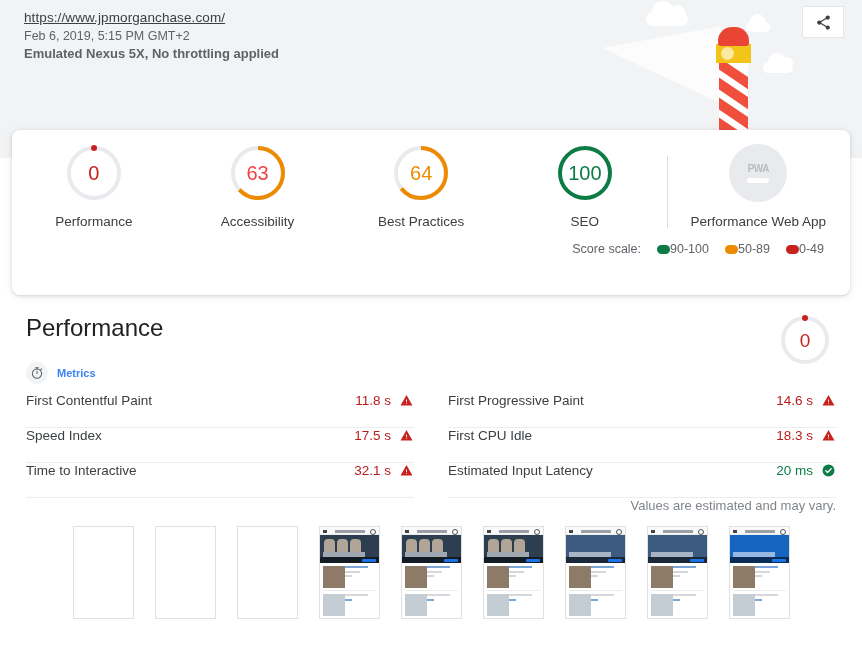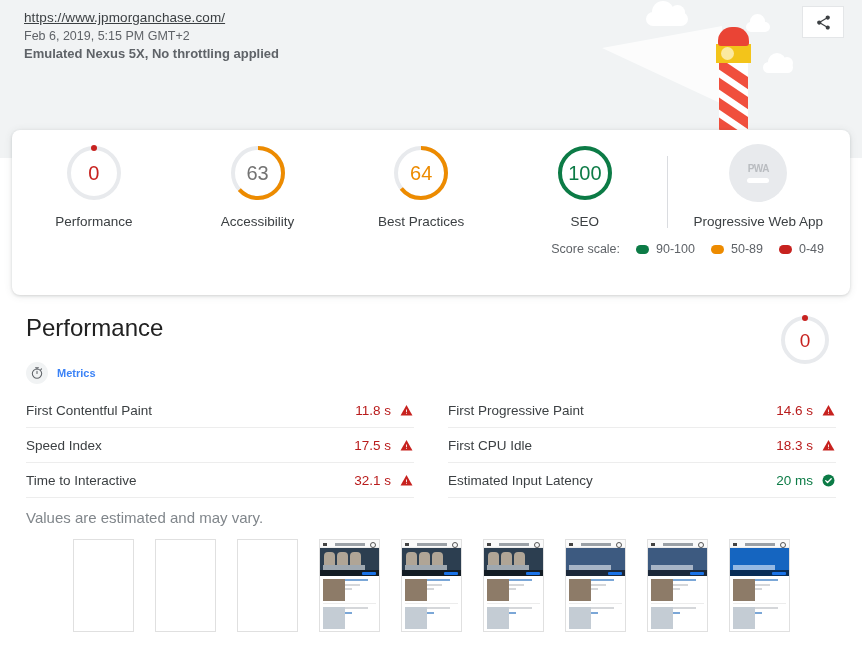--- a/index.html
+++ b/index.html
@@ -168,21 +168,21 @@
   }
   .pwa-dash { width: 22px; height: 5px; border-radius: 3px; background: #ffffff; }
 
   .score-scale {
     display: flex; align-items: center; justify-content: flex-end;
     gap: 16px;
     padding: 0 26px 0 0;
     font-size: 12.5px;
     color: #5f6368;
   }
-  .scale-item { display: flex; align-items: center; gap: 7px; }
+  .scale-item { display: flex; align-items: center; }
   .scale-pill { width: 13px; height: 9px; border-radius: 5px; display: inline-block; }
 
   
   .perf {
     position: absolute;
     left: 0; top: 300px; right: 0;
     padding: 0 26px;
   }
   .perf-head { position: relative; height: 62px; }
   .perf-title {
@@ -200,34 +200,34 @@
   .metrics-icon {
     width: 22px; height: 22px; border-radius: 50%;
     background: #f1f3f4;
     display: flex; align-items: center; justify-content: center;
   }
   .metrics-title { font-size: 11px; font-weight: bold; color: #3b82f6; }
 
   .metrics-grid { display: flex; gap: 34px; }
   .metrics-col { flex: 1; }
   .metric-row {
-    display: flex; align-items: center;
+    display: flex; 
     height: 35px;
     border-bottom: 1px solid #ededed;
   }
   .metric-name { flex: 1; font-size: 13.5px; color: #3c4043; }
   .metric-val { font-size: 13.5px; margin-right: 9px; }
   .metric-val.fail { color: #b91c1c; }
   .metric-val.pass { color: #0c7b46; }
   .metric-icon { width: 14px; height: 14px; display: flex; align-items: center; }
 
   .estimated-note {
-    font-size: 15px;
+    text-align: right;
+    font-size: 13px;
     color: #80868b;
-    margin-top: 11px;
   }
 
   
   .filmstrip {
     display: flex;
     justify-content: center;
     gap: 21px;
     margin-top: 13px;
   }
   .frame {
@@ -333,21 +333,21 @@
       </div>
       <div class="gauge-label">Performance</div>
     </div>
 
     <div class="gauge-cell">
       <div class="gauge-wrap">
         <svg width="58" height="58" viewBox="0 0 58 58">
           <circle cx="29" cy="29" r="25" fill="none" stroke="#e8eaed" stroke-width="4"></circle>
           <circle cx="29" cy="29" r="25" fill="none" stroke="#ed8b00" stroke-width="4" stroke-linecap="butt" stroke-dasharray="98.96 157.08"></circle>
         </svg>
-        <div class="gauge-num" style="color:#737373">63</div>
+        <div class="gauge-num" style="color:#ef4444">63</div>
       </div>
       <div class="gauge-label">Accessibility</div>
     </div>
 
     <div class="gauge-cell">
       <div class="gauge-wrap">
         <svg width="58" height="58" viewBox="0 0 58 58">
           <circle cx="29" cy="29" r="25" fill="none" stroke="#e8eaed" stroke-width="4"></circle>
           <circle cx="29" cy="29" r="25" fill="none" stroke="#ed8b00" stroke-width="4" stroke-linecap="butt" stroke-dasharray="100.53 157.08"></circle>
         </svg>
@@ -364,21 +364,21 @@
         <div class="gauge-num" style="color:#0c7b46">100</div>
       </div>
       <div class="gauge-label">SEO</div>
     </div>
 
     <div class="gauge-cell pwa-cell">
       <div class="pwa-badge">
         <span class="pwa-text">PWA</span>
         <span class="pwa-dash"></span>
       </div>
-      <div class="gauge-label">Progressive Web App</div>
+      <div class="gauge-label">Performance Web App</div>
     </div>
 
   </div>
 
   <div class="score-scale">
     <span>Score scale:</span>
     <span class="scale-item">
       <i class="scale-pill" style="background:#0c7b46"></i>
       <span>90-100</span>
     </span>

